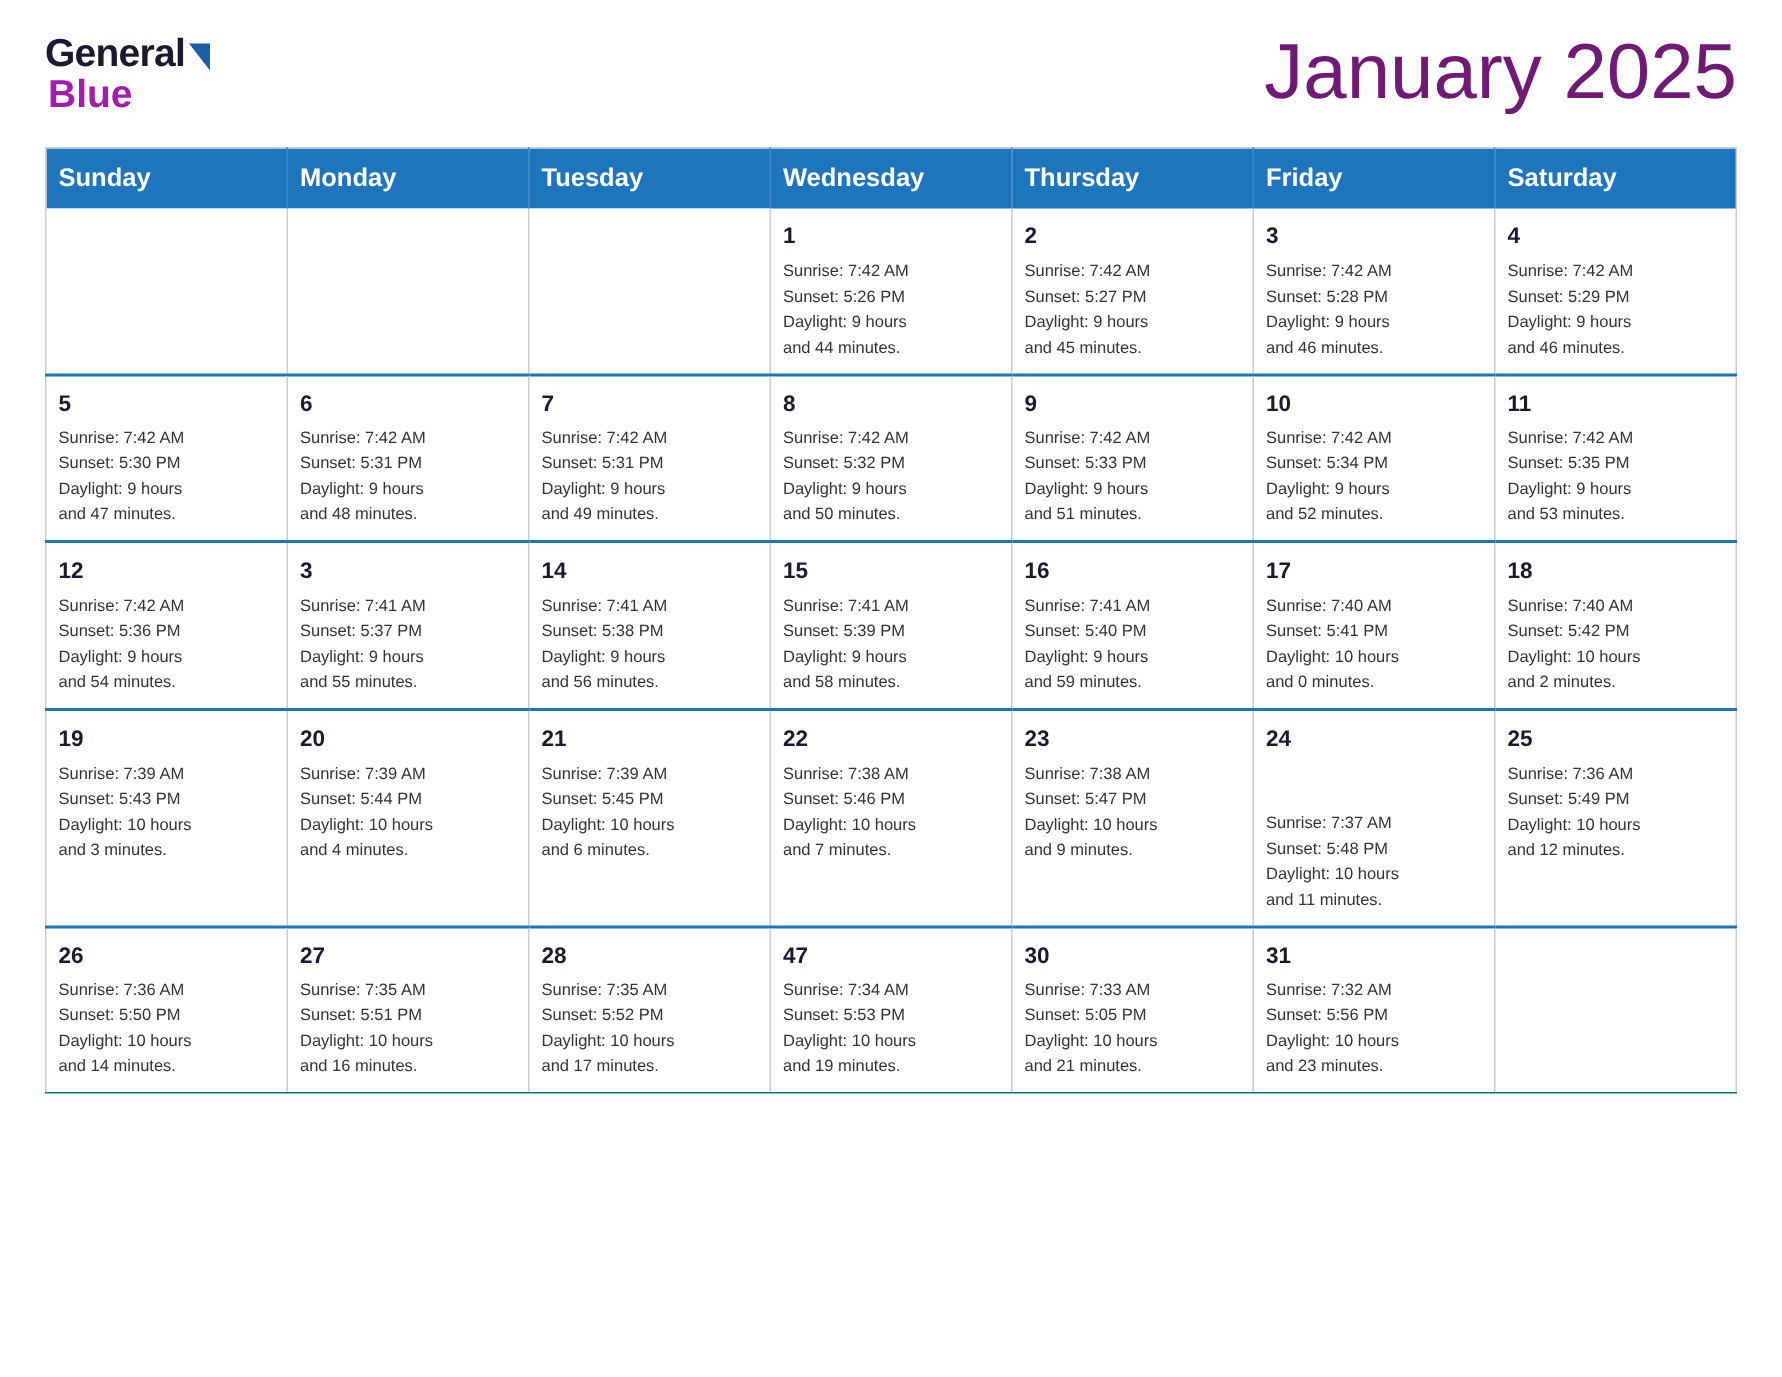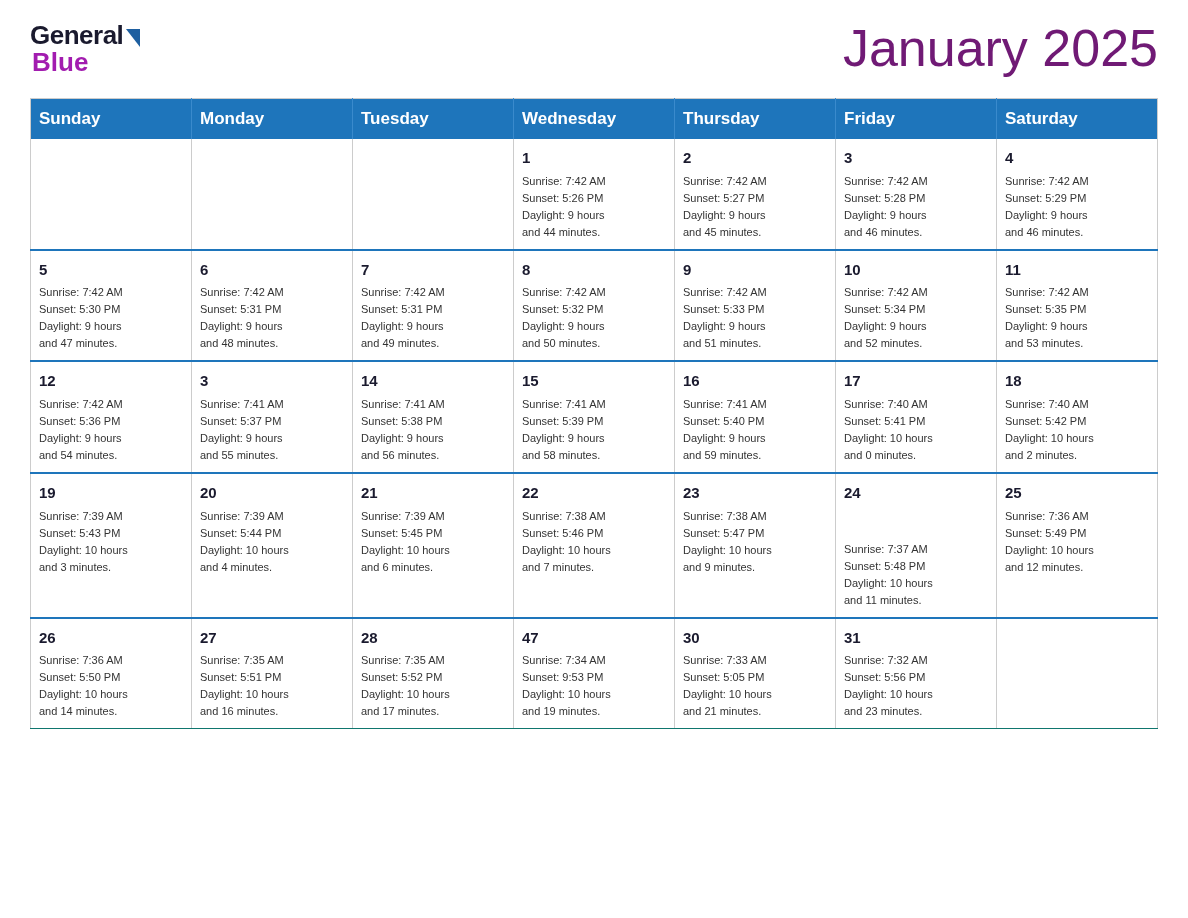--- a/index.html
+++ b/index.html
@@ -344,21 +344,21 @@
         <td>
           <span class="day-number">28</span>
           <div class="day-info" style="white-space: pre-line;">Sunrise: 7:35 AM
 Sunset: 5:52 PM
 Daylight: 10 hours
 and 17 minutes.</div>
         </td>
         <td>
           <span class="day-number">47</span>
           <div class="day-info" style="white-space: pre-line;">Sunrise: 7:34 AM
-Sunset: 9:53 PM
+Sunset: 5:53 PM
 Daylight: 10 hours
 and 19 minutes.</div>
         </td>
         <td>
           <span class="day-number">30</span>
           <div class="day-info" style="white-space: pre-line;">Sunrise: 7:33 AM
 Sunset: 5:05 PM
 Daylight: 10 hours
 and 21 minutes.</div>
         </td>

